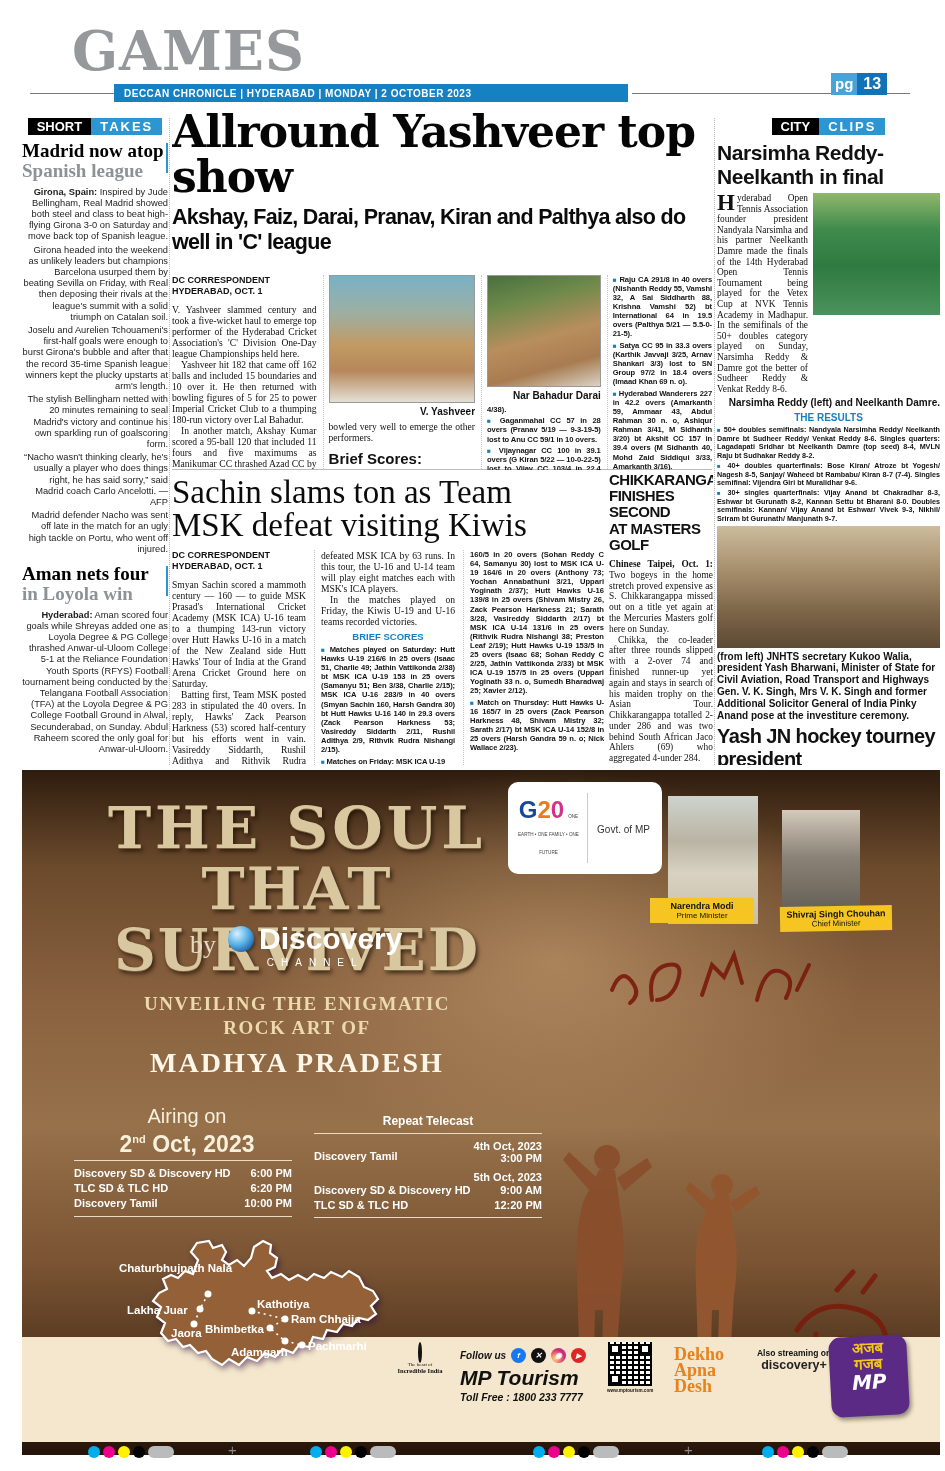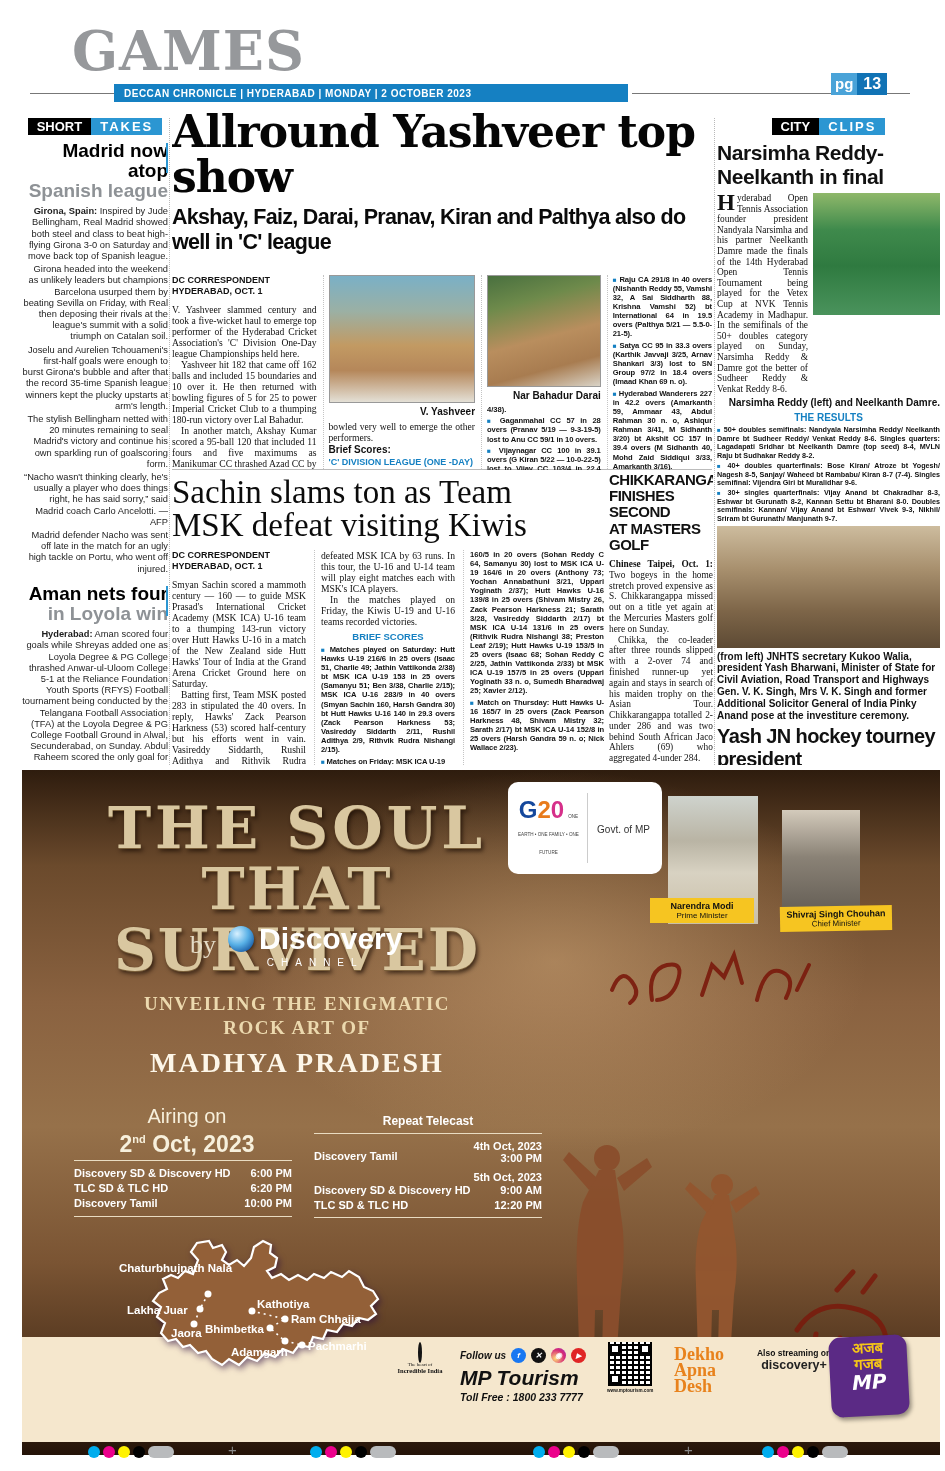--- a/index.html
+++ b/index.html
@@ -18,21 +18,21 @@
   .pagetag .pgnum{background:#1173b5;padding:2px 6px;font-size:16px;}
   
   .vr{position:absolute;width:0;border-left:1px dotted #b9b9b9;}
   .hsep{position:absolute;height:1px;background:#999;}
   
   .left-col{position:absolute;left:22px;top:118px;width:146px;height:647px;overflow:hidden;}
   .tab{display:flex;justify-content:center;font-family:"Liberation Sans",sans-serif;font-weight:bold;
         font-size:13px;margin-bottom:6px;}
   .tab .tb-black{background:#000;color:#fff;padding:1px 9px;}
   .tab .tb-blue{background:#2b96d2;color:#fff;padding:1px 9px;letter-spacing:2px;}
-  .st-head{font-family:Liberation Sans, sans-serif;font-weight:bold;text-align:right;
+  .st-head{font-family:Liberation Serif, serif;font-weight:bold;text-align:left;
         line-height:1.04;margin:4px 0 6px;position:relative;}
   .st-head .l1{font-size:19px;color:#000;display:block;}
   .st-head .l2{font-size:19px;color:#8e9296;display:block;}
   .st-accent{position:absolute;right:-3px;top:2px;width:5px;height:30px;background:#2b96d2;}
   .st-body p{font-family:"Liberation Sans",sans-serif;font-size:9.3px;line-height:11.2px;
         text-align:right;color:#1d1d1d;margin:0 0 2px;}
   .st-body b{font-weight:bold;}
   
   .main-art{position:absolute;left:172px;top:110px;width:540px;height:360px;overflow:hidden;}
   .main-h1{font-family:"DejaVu Serif",serif;font-weight:bold;font-size:44px;line-height:1.02;
@@ -44,21 +44,21 @@
   .col+.col{border-left:1px dotted #c4c4c4;padding-left:5px;}
   .c1{width:150px;} .c2{width:152px;} .c3{width:118px;} .c4{width:103px;}
   .byline{font-family:"Liberation Sans",sans-serif;font-weight:bold;font-size:9px;line-height:11px;
         margin-bottom:7px;}
   .bodyp p{font-size:9.6px;line-height:11px;text-align:justify;margin:0;}
   .bodyp p+p{text-indent:9px;}
   .photo{width:100%;border:1px solid #999;box-sizing:border-box;}
   .cap{font-family:"Liberation Sans",sans-serif;font-weight:bold;font-size:10px;text-align:right;
         margin:3px 0 4px;}
   .intro{font-size:9.6px;line-height:11px;text-align:justify;margin:0;}
-  .brief-label{font-family:"Liberation Sans",sans-serif;font-weight:bold;font-size:10px;margin:1px 0 2px;}
+  .brief-label{font-family:"Liberation Sans",sans-serif;font-weight:bold;font-size:15px;margin:7px 0 2px;}
   .scores-hdr{font-family:"Liberation Sans",sans-serif;font-weight:bold;font-size:9px;color:#1580c2;
         margin:2px 0 3px;}
   .score{font-family:"Liberation Sans",sans-serif;font-weight:bold;font-size:7.6px;line-height:9.1px;
         letter-spacing:-.1px;text-align:justify;margin:0 0 2.5px;color:#141414;}
   .score::before{content:"■ ";color:#1580c2;font-size:6.5px;}
   .score-cont{font-family:"Liberation Sans",sans-serif;font-weight:bold;font-size:7.6px;line-height:9.1px;
         text-align:justify;margin:0 0 2.5px;color:#141414;}
   
   .sachin{position:absolute;left:172px;top:472px;width:432px;height:293px;overflow:hidden;}
   .sachin-h1{font-family:"Liberation Serif",serif;font-weight:normal;font-size:33px;line-height:1.0;

